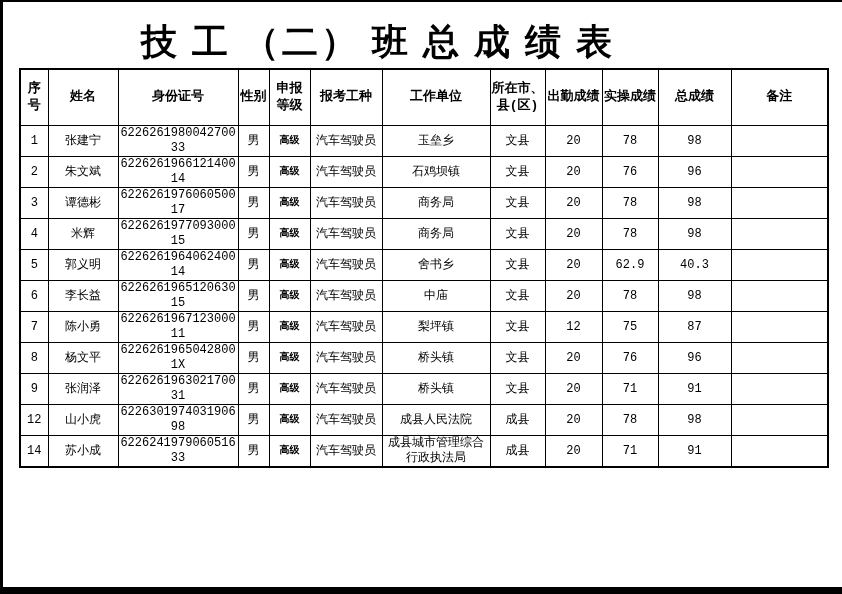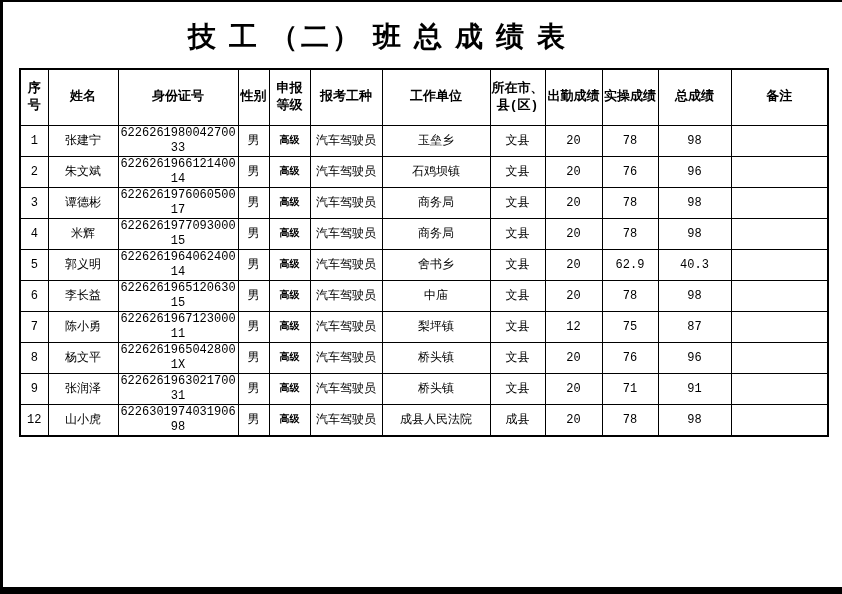--- a/index.html
+++ b/index.html
@@ -20,21 +20,21 @@
   }
   .bottom-bar {
     position: absolute; left: 0; bottom: 0;
     width: 842px; height: 7px;
     background: #000;
   }
   .title {
     position: absolute;
     left: 0; top: 18px; width: 756px;
     text-align: center;
-    font-size: 28px;
+    font-size: 36px;
     font-weight: bold;
     letter-spacing: 3px;
     white-space: pre;
   }
   table.score-table {
     position: absolute;
     left: 19px; top: 68px;
     border-collapse: collapse;
     table-layout: fixed;
     width: 810px;
@@ -236,14 +236,28 @@
         <td>男</td>
         <td class="bold">高级</td>
         <td>汽车驾驶员</td>
         <td>成县人民法院</td>
         <td>成县</td>
         <td>20</td>
         <td>78</td>
         <td>98</td>
         <td></td>
       </tr>
+      <tr>
+        <td>14</td>
+        <td>苏小成</td>
+        <td>622624197906051633</td>
+        <td>男</td>
+        <td class="bold">高级</td>
+        <td>汽车驾驶员</td>
+        <td>成县城市管理综合行政执法局</td>
+        <td>成县</td>
+        <td>20</td>
+        <td>71</td>
+        <td>91</td>
+        <td></td>
+      </tr>
     </tbody>
 </table>
 
 </body></html>

